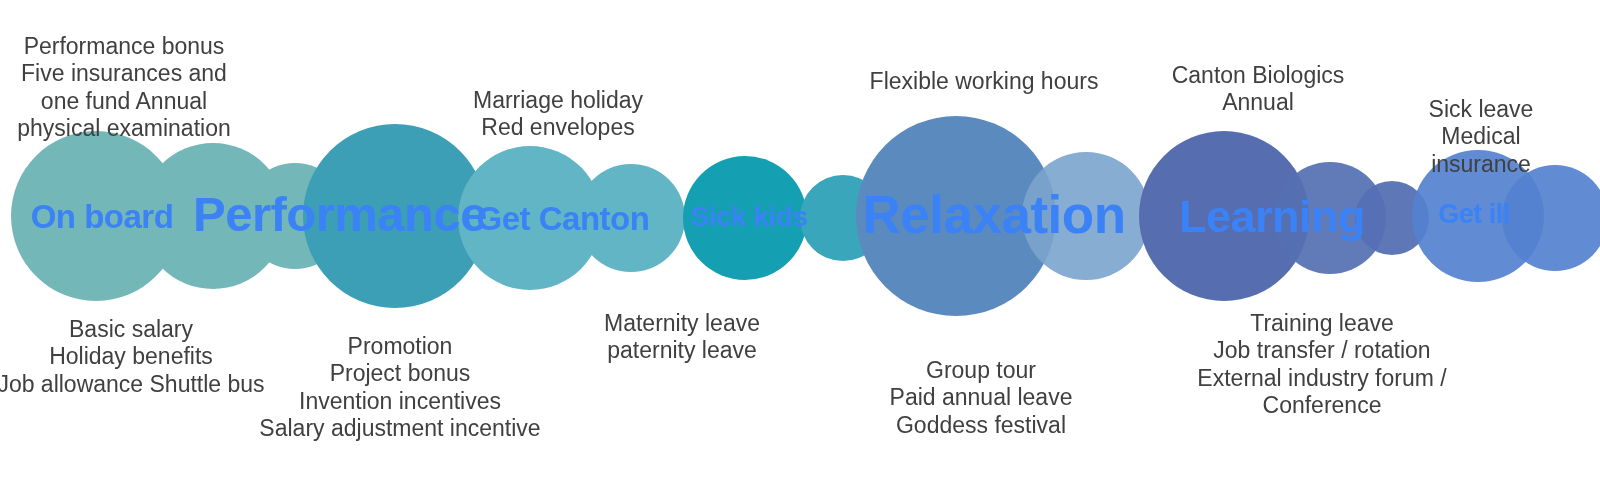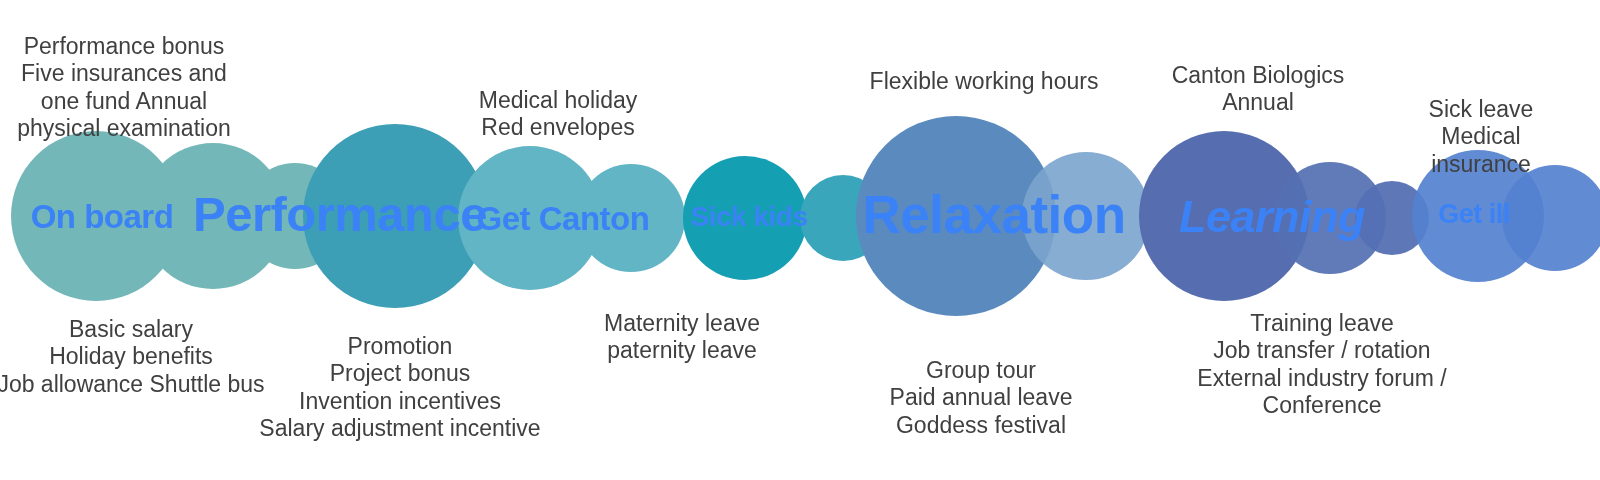--- a/index.html
+++ b/index.html
@@ -65,36 +65,36 @@
       <div class="bubble" style="left: 1355px; top: 181px; width: 74px; height: 74px; background: rgb(84, 112, 179); opacity: 0.95;"></div>
       <div class="bubble" style="left: 1412px; top: 150px; width: 132px; height: 132px; background: rgb(84, 129, 207); opacity: 0.92;"></div>
       <div class="bubble" style="left: 1502px; top: 165px; width: 106px; height: 106px; background: rgb(84, 129, 207); opacity: 0.92;"></div>
     </div>
   <div id="label-layer">
       <div class="stage-label" style="left: 102px; top: 216px; font-size: 33px;">On board</div>
       <div class="stage-label" style="left: 340px; top: 214px; font-size: 49px;">Performance</div>
       <div class="stage-label" style="left: 563px; top: 218px; font-size: 33px;">Get Canton</div>
       <div class="stage-label" style="left: 749px; top: 217px; font-size: 28px;">Sick kids</div>
       <div class="stage-label" style="left: 994px; top: 214px; font-size: 53px;">Relaxation</div>
-      <div class="stage-label" style="left: 1272px; top: 216px; font-size: 45px; font-style: italic;">Learning</div>
+      <div class="stage-label" style="left: 1272px; top: 216px; font-size: 45px;">Learning</div>
       <div class="stage-label" style="left: 1474px; top: 214px; font-size: 27px;">Get ill</div>
     </div>
   <div id="note-layer">
       <div class="note above" style="left: 124px; top: 33px;">Performance bonus
 Five insurances and
 one fund Annual
 physical examination</div>
       <div class="note below" style="left: 131px; top: 316px;">Basic salary
 Holiday benefits
 Job allowance Shuttle bus</div>
       <div class="note below" style="left: 400px; top: 333px;">Promotion
 Project bonus
 Invention incentives
 Salary adjustment incentive</div>
-      <div class="note above" style="left: 558px; top: 87px;">Medical holiday
+      <div class="note above" style="left: 558px; top: 87px;">Marriage holiday
 Red envelopes</div>
       <div class="note below" style="left: 682px; top: 310px;">Maternity leave
 paternity leave</div>
       <div class="note above" style="left: 984px; top: 68px;">Flexible working hours</div>
       <div class="note below" style="left: 981px; top: 357px;">Group tour
 Paid annual leave
 Goddess festival</div>
       <div class="note above" style="left: 1258px; top: 62px;">Canton Biologics
 Annual</div>
       <div class="note below" style="left: 1322px; top: 310px;">Training leave

